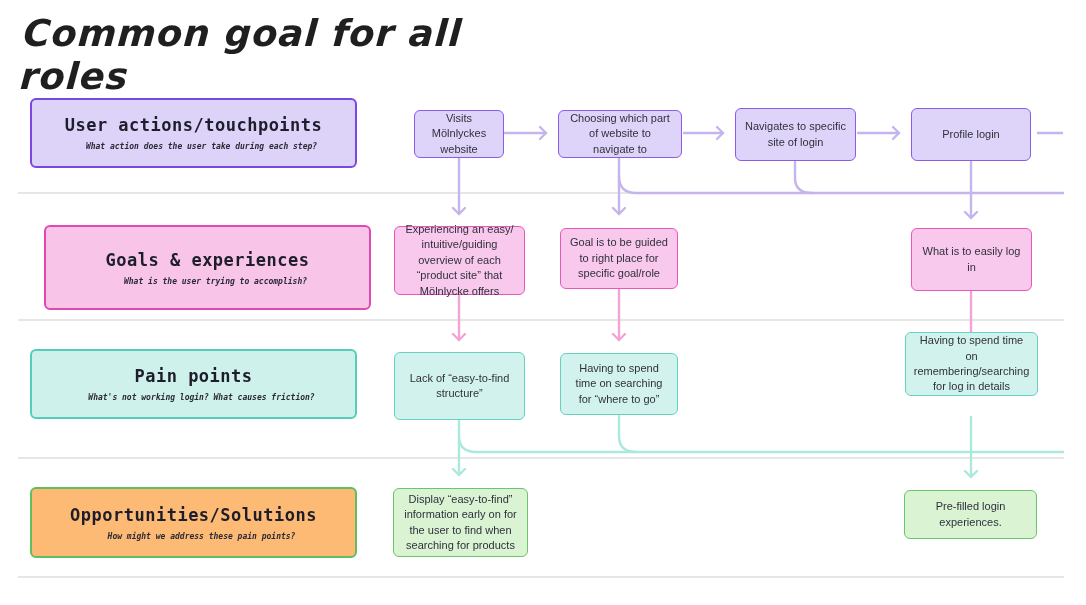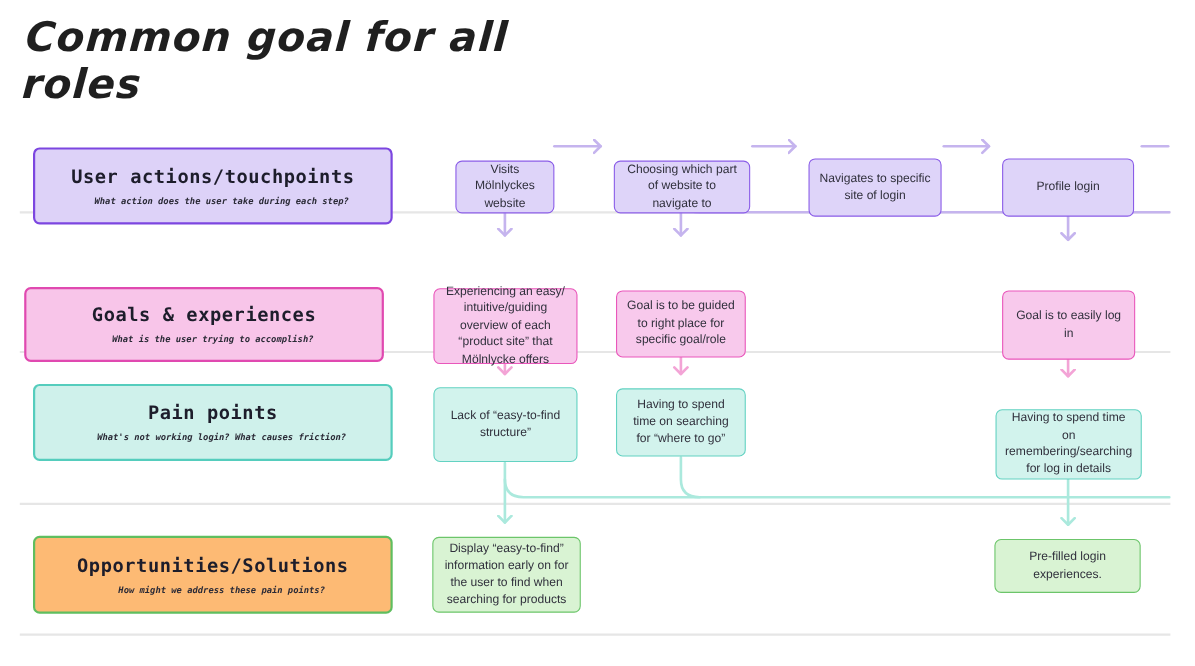--- a/index.html
+++ b/index.html
@@ -26,23 +26,23 @@
   .row-header .rh-sub{
     font-family:"DejaVu Sans Mono",monospace;font-style:italic;font-weight:bold;
     font-size:8px;color:#2a2a36;margin-top:7px;padding-left:16px;
   }
   .step{
     position:absolute;z-index:1;border-radius:6px;border:1.5px solid;
     display:flex;align-items:center;justify-content:center;text-align:center;
     box-sizing:border-box;padding:5px 8px;font-size:11px;line-height:1.4;
     color:#30303c;
   }
-  .purple{background:#ddd2f8;border-color:#7c46e0;margin-top:36px;}
+  .purple{background:#ddd2f8;border-color:#7c46e0;}
   .step.purple{background:#ded4f9;border-color:#8a5ce8;}
-  .pink{background:#f8c5e9;border-color:#e049b0;margin-top:36px;}
+  .pink{background:#f8c5e9;border-color:#e049b0;}
   .step.pink{background:#f8c9ec;border-color:#e957bb;}
   .teal{background:#cff1eb;border-color:#55cdbd;}
   .step.teal{background:#d2f3ed;border-color:#63d2c2;}
   .green{background:#fdba74;border-color:#5fbe5f;}
   .step.green{background:#d9f3d3;border-color:#6cc56a;}
 </style>
 </head>
 <body>
 
 <div id="canvas">
@@ -92,42 +92,42 @@
       <path d="M971,417 V477" marker-end="url(#chev-teal)"></path>
     </g>
   </svg>
 
   <div class="page-title">Common goal for all roles</div>
 
   <div class="row-header purple" style="left:30px;top:98px;width:327px;height:70px;">
     <div class="rh-title">User actions/touchpoints</div>
     <div class="rh-sub">What action does the user take during each step?</div>
   </div>
-  <div class="row-header pink" style="left:22px;top:225px;width:327px;height:68px;text-align:center;">
+  <div class="row-header pink" style="left:44px;top:225px;width:327px;height:85px;text-align:center;">
     <div class="rh-title">Goals &amp; experiences</div>
     <div class="rh-sub">What is the user trying to accomplish?</div>
   </div>
   <div class="row-header teal" style="left:30px;top:349px;width:327px;height:70px;">
     <div class="rh-title">Pain points</div>
     <div class="rh-sub">What's not working login? What causes friction?</div>
   </div>
   <div class="row-header green" style="left:30px;top:487px;width:327px;height:71px;">
     <div class="rh-title">Opportunities/Solutions</div>
     <div class="rh-sub">How might we address these pain points?</div>
   </div>
 
   <div class="step purple" style="left:414px;top:110px;width:90px;height:48px;">Visits Mölnlyckes website</div>
   <div class="step purple" style="left:558px;top:110px;width:124px;height:48px;">Choosing which part of website to navigate to</div>
   <div class="step purple" style="left:735px;top:108px;width:121px;height:53px;">Navigates to specific site of login</div>
   <div class="step purple" style="left:911px;top:108px;width:120px;height:53px;">Profile login</div>
 
   <div class="step pink" style="left:394px;top:226px;width:131px;height:69px;">Experiencing an easy/ intuitive/guiding overview of each “product site” that Mölnlycke offers</div>
   <div class="step pink" style="left:560px;top:228px;width:118px;height:61px;">Goal is to be guided to right place for specific goal/role</div>
-  <div class="step pink" style="left:911px;top:228px;width:121px;height:63px;">Goal is to easily log in</div>
+  <div class="step pink" style="left:911px;top:228px;width:121px;height:63px;">What is to easily log in</div>
 
   <div class="step teal" style="left:394px;top:352px;width:131px;height:68px;">Lack of “easy-to-find structure”</div>
   <div class="step teal" style="left:560px;top:353px;width:118px;height:62px;">Having to spend time on searching for “where to go”</div>
-  <div class="step teal" style="left:905px;top:372px;width:133px;height:64px;">Having to spend time on remembering/searching for log in details</div>
+  <div class="step teal" style="left:905px;top:332px;width:133px;height:64px;">Having to spend time on remembering/searching for log in details</div>
 
   <div class="step green" style="left:393px;top:488px;width:135px;height:69px;">Display “easy-to-find” information early on for the user to find when searching for products</div>
   <div class="step green" style="left:904px;top:490px;width:133px;height:49px;">Pre-filled login experiences.</div>
 
 </div>
 
 </body></html>

